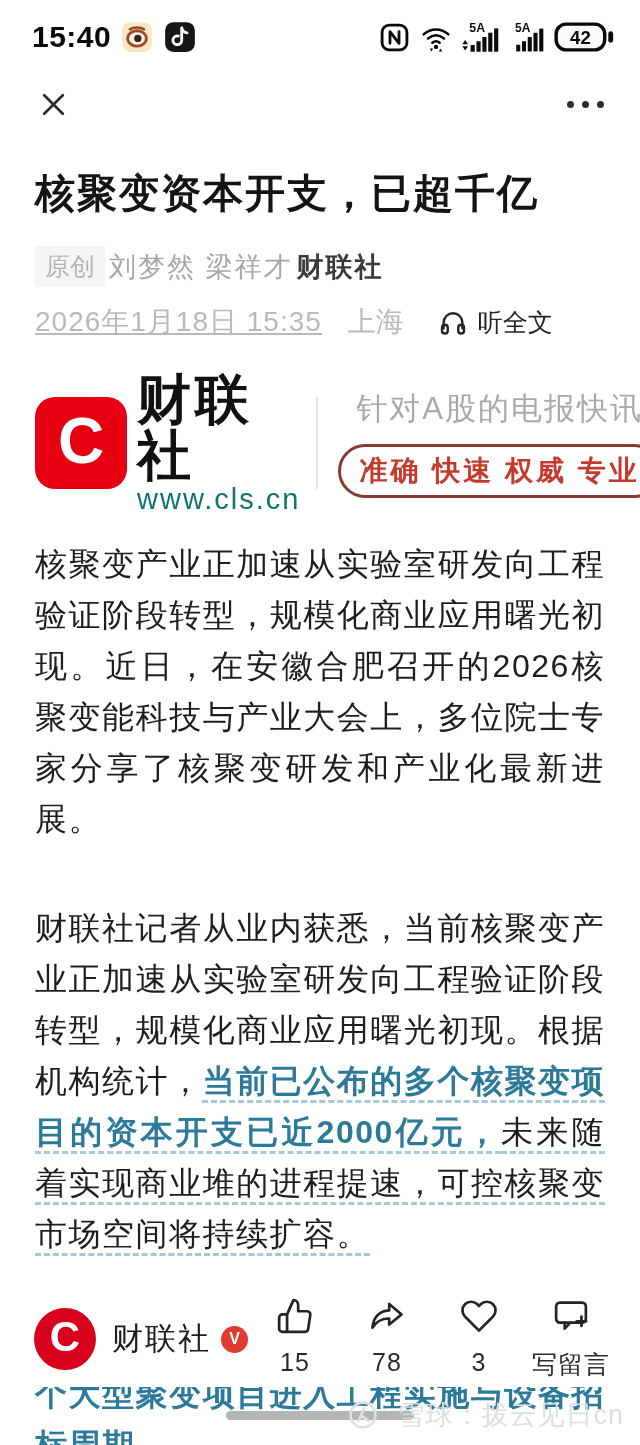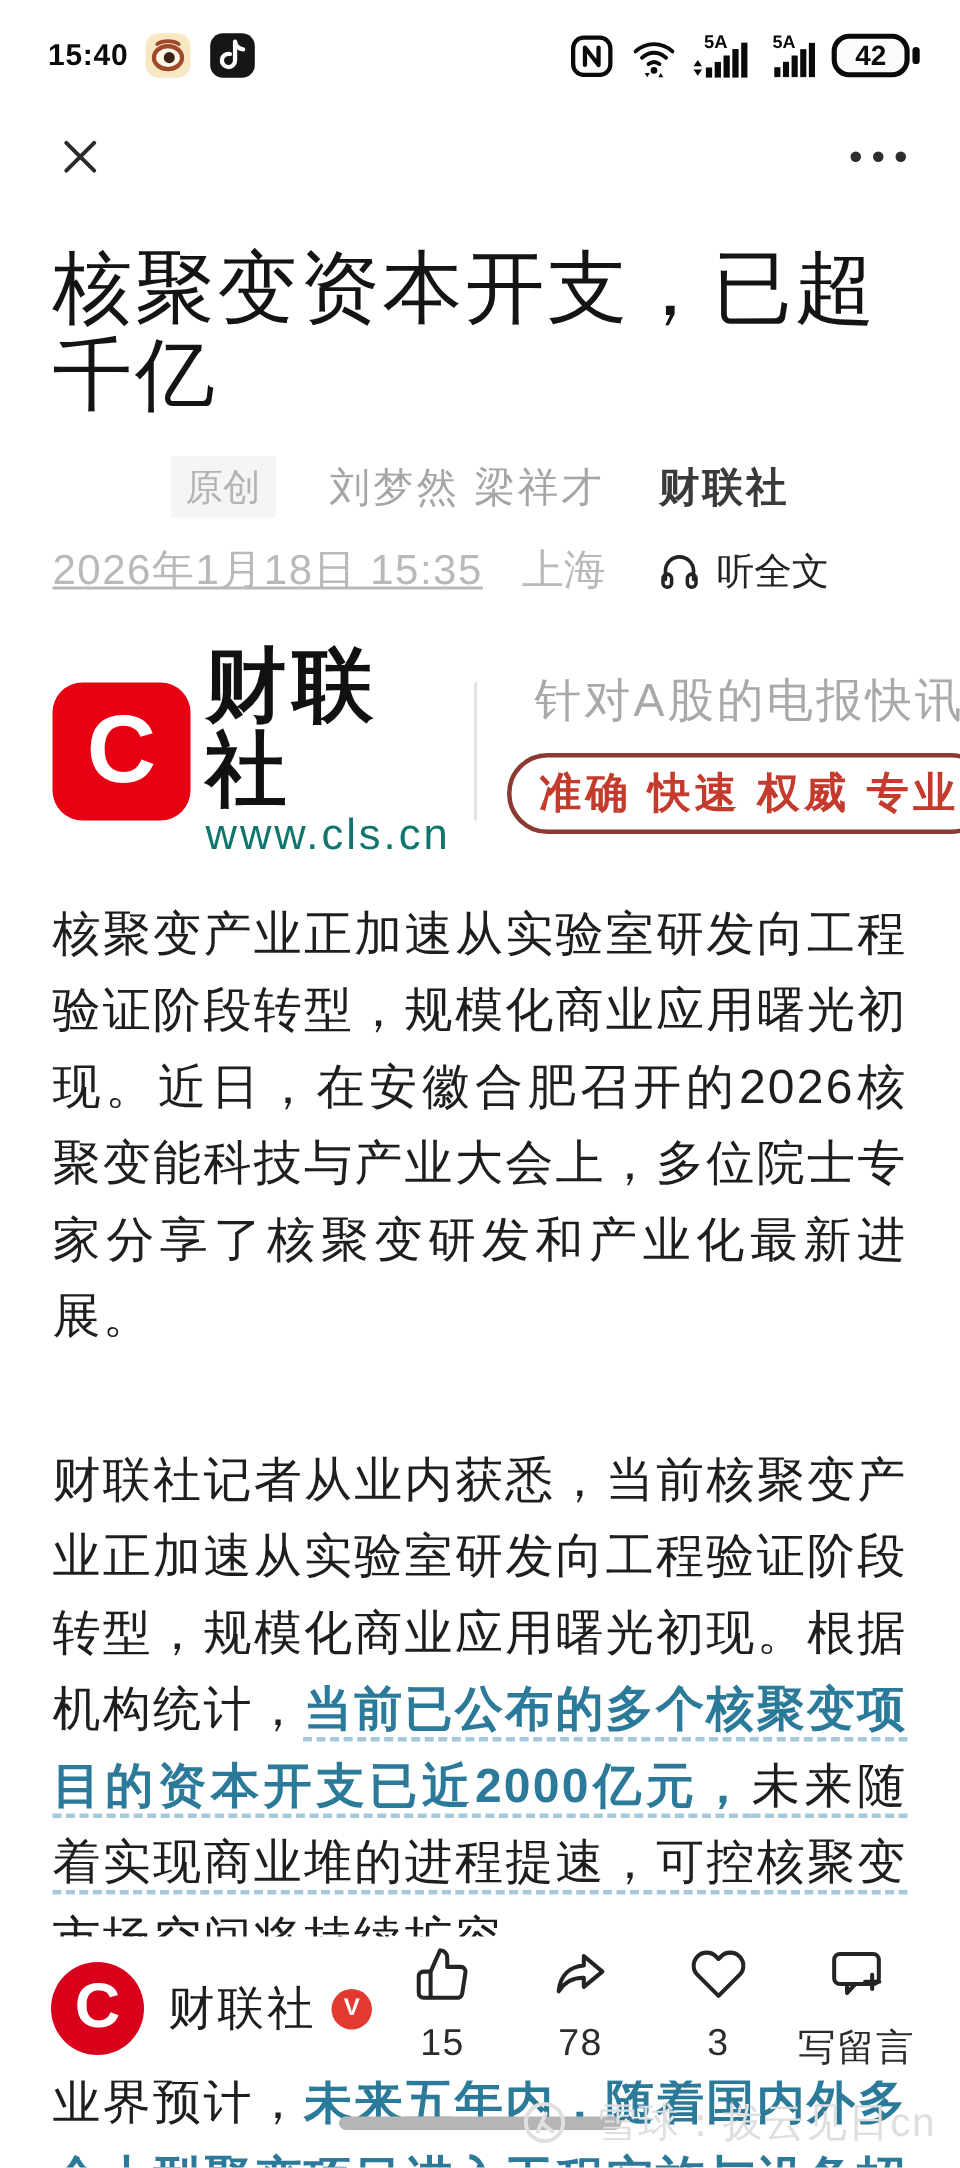--- a/index.html
+++ b/index.html
@@ -6,31 +6,31 @@
   html,body { width:640px; height:1445px; }
   body {
     background:#ffffff;
     font-family:"Liberation Sans","DejaVu Sans",sans-serif;
     position:relative; overflow:hidden;
     color:#1e1e1e;
   }
   
   .status-bar { height:74px; display:flex; align-items:center; justify-content:space-between; padding:0 26px 0 32px; }
   .sb-left { display:flex; align-items:center; gap:9px; }
-  .sb-time { font-size:20px; font-weight:700; color:#0a0a0a; letter-spacing:.5px; }
+  .sb-time { font-size:30px; font-weight:700; color:#0a0a0a; letter-spacing:.5px; }
   .sb-right { display:flex; align-items:center; gap:9px; }
   .sb-right svg, .sb-left svg { display:block; }
   
   .nav-bar { height:60px; display:flex; align-items:center; justify-content:space-between; padding:0 36px; }
   .nav-close { width:34px; height:34px; display:flex; align-items:center; justify-content:center; }
   .nav-more { display:flex; gap:8px; align-items:center; padding:10px 0; }
   .nav-more i { width:7px; height:7px; border-radius:50%; background:#2d2d2d; }
   
-  .title { margin:30px 35px 3px; font-size:53px; line-height:58px; font-weight:400; color:#141414; letter-spacing:2px; }
-  .byline { margin:24px 35px 0; display:flex; align-items:center; gap:36px;justify-content:center; }
+  .title { margin:30px 35px 3px; font-size:40px; line-height:58px; font-weight:700; color:#141414; letter-spacing:2px; }
+  .byline { margin:24px 35px 0; display:flex; align-items:center; gap:4px; }
   .orig-badge { background:#f5f5f5; color:#b4b4b4; font-size:25px; padding:4px 10px; }
   .authors { color:#a6a6a6; font-size:27px; letter-spacing:2px; }
   .source { color:#3a3a3a; font-size:27px; font-weight:600; letter-spacing:2px; }
   .meta { margin:16px 35px 0; display:flex; align-items:center; font-size:28px; color:#b9b9b9; }
   .meta-date { letter-spacing:1px;text-decoration:underline; }
   .meta-loc { margin-left:26px; }
   .listen { margin-left:34px; display:flex; align-items:center; gap:10px; color:#232323; }
   .listen-label { font-size:25px; }
   
   .banner { margin:42px 35px 0; height:120px; display:flex; align-items:center; }

